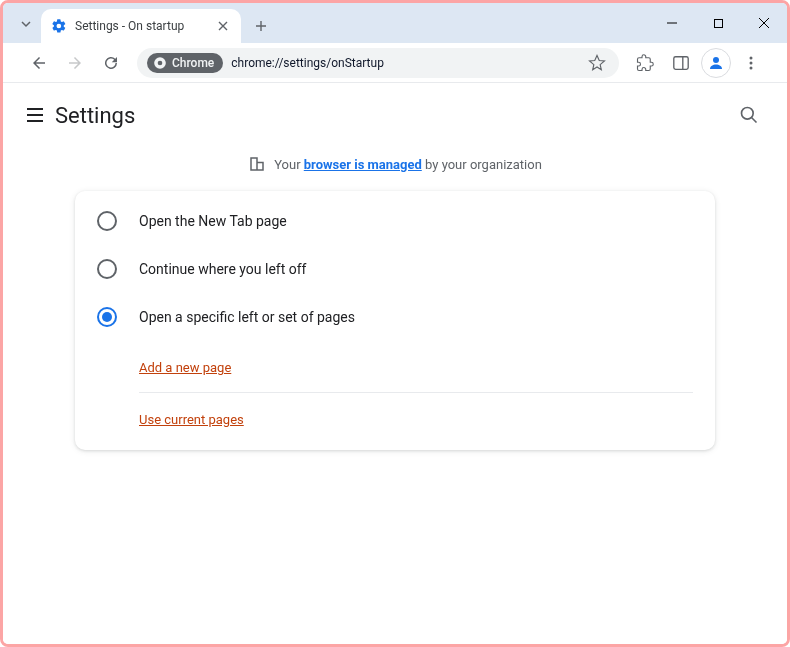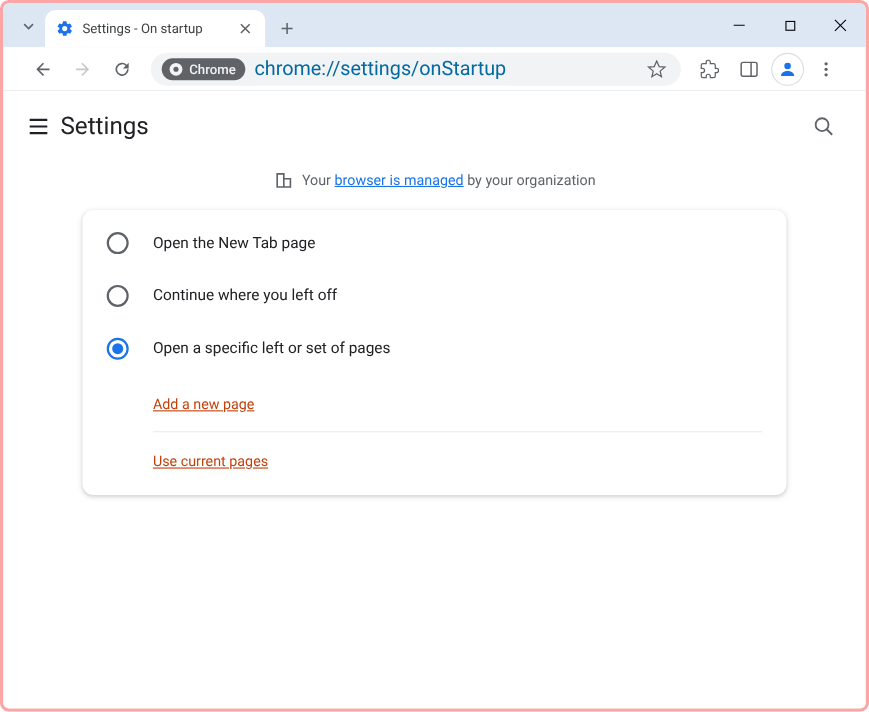--- a/index.html
+++ b/index.html
@@ -22,34 +22,34 @@
 .win-controls { margin-left: auto; display: flex; height: 40px; }
 .win-btn { width: 46px; display:flex; align-items:center; justify-content:center; cursor:pointer; }
 
 
 .toolbar { height: 40px; background: #fff; display:flex; align-items:center; padding: 0 20px; gap: 4px; border-bottom: 1px solid #e8eaed; }
 .nav-btn { width: 32px; height: 32px; display:flex; align-items:center; justify-content:center; border-radius:50%; cursor:pointer; }
 .nav-btn.disabled { opacity: 0.35; cursor:default; }
 .omnibox { flex:1; height: 30px; background:#f1f3f4; border-radius: 15px; display:flex; align-items:center; padding: 0 10px; gap:8px; margin: 0 6px; }
 .chrome-chip { display:flex; align-items:center; gap:5px; background:#5f6368; color:#f1f3f4; font-size:12px; font-weight:500; border-radius: 12px; padding: 3px 9px 3px 6px; }
 .chrome-chip svg { fill:#f1f3f4; }
-.url-text { font-size:18px; color:#0369a1; flex:1; }
+.url-text { font-size:12px; color:#0f172a; flex:1; }
 .omni-action { width:24px; height:24px; display:flex; align-items:center; justify-content:center; cursor:pointer; }
 .ext-btn { width:32px; height:32px; display:flex; align-items:center; justify-content:center; border-radius:50%; cursor:pointer; }
 .profile-btn { width:30px; height:30px; border-radius:50%; border:1px solid #dadce0; display:flex; align-items:center; justify-content:center; cursor:pointer; }
 
 
 .content { flex:1; background:#fff; position:relative; overflow:hidden; }
 .settings-header { display:flex; align-items:center; padding: 14px 20px; gap: 8px; }
 .hamburger { width:24px; height:24px; cursor:pointer; display:flex; align-items:center; justify-content:center; }
 .settings-title { font-size: 22px; color:#202124; font-weight:400; }
 .search-btn { margin-left:auto; width:36px; height:36px; display:flex; align-items:center; justify-content:center; cursor:pointer; border-radius:50%; }
 
 .managed-banner { display:flex; align-items:center; justify-content:center; gap:8px; font-size:13px; color:#5f6368; padding: 8px 0 18px 0; }
-.managed-link { color:#1a73e8; text-decoration:underline; cursor:pointer; }
+.managed-link { color:#1a73e8; text-decoration:underline; cursor:pointer;font-weight:bold; }
 
 .section { max-width: 680px; margin: 0 auto; padding: 0 20px; }
 .section-title { font-size: 13px; color:#5f6368; margin-bottom: 14px; padding-left: 0; }
 
 .card { background:#fff; border-radius: 10px; box-shadow: 0 1px 3px rgba(60,64,67,.15), 0 1px 6px rgba(60,64,67,.1); padding: 6px 0; }
 .radio-row { display:flex; align-items:center; padding: 14px 22px; gap: 22px; cursor:pointer; }
 .radio-outer { width:20px; height:20px; border-radius:50%; border:2px solid #5f6368; display:flex; align-items:center; justify-content:center; flex-shrink:0; }
 .radio-outer.selected { border-color:#1a73e8; }
 .radio-inner { width:10px; height:10px; border-radius:50%; background:#1a73e8; }
 .radio-label { font-size:14px; color:#202124; }

